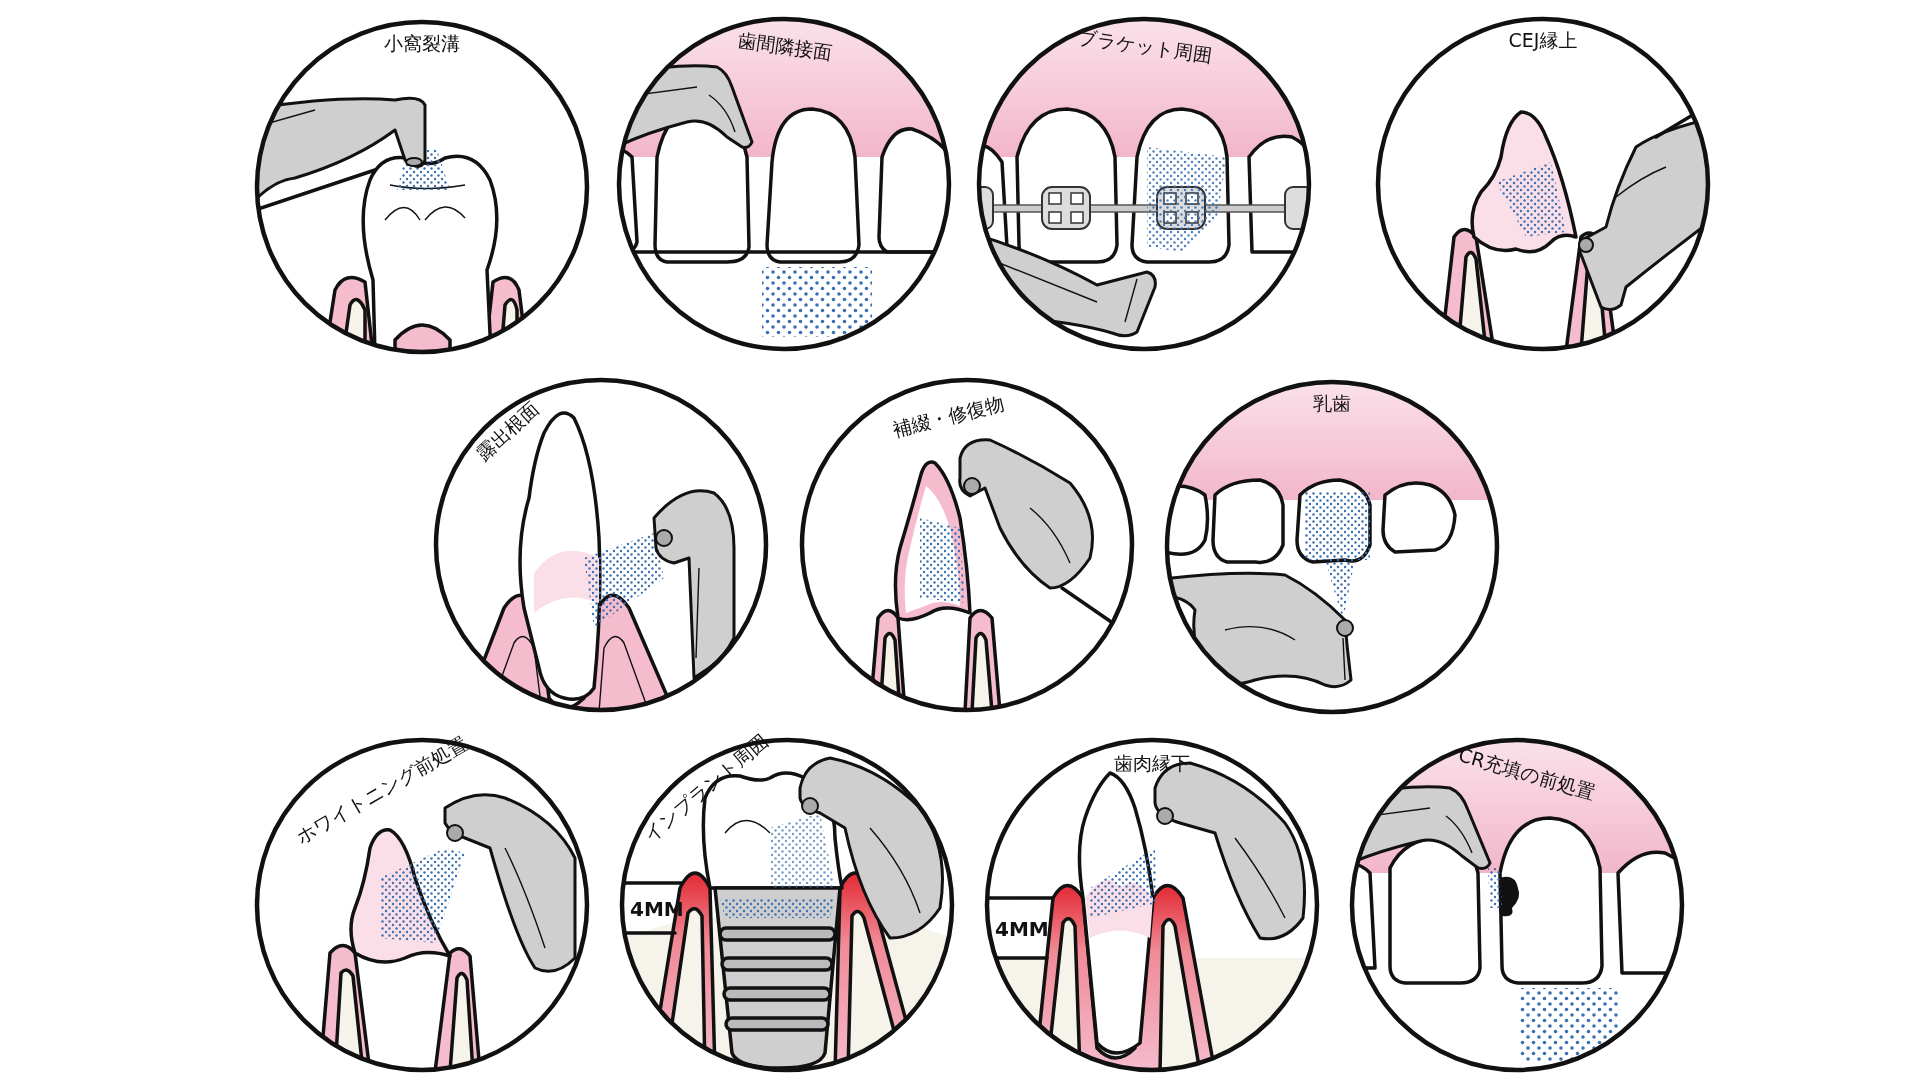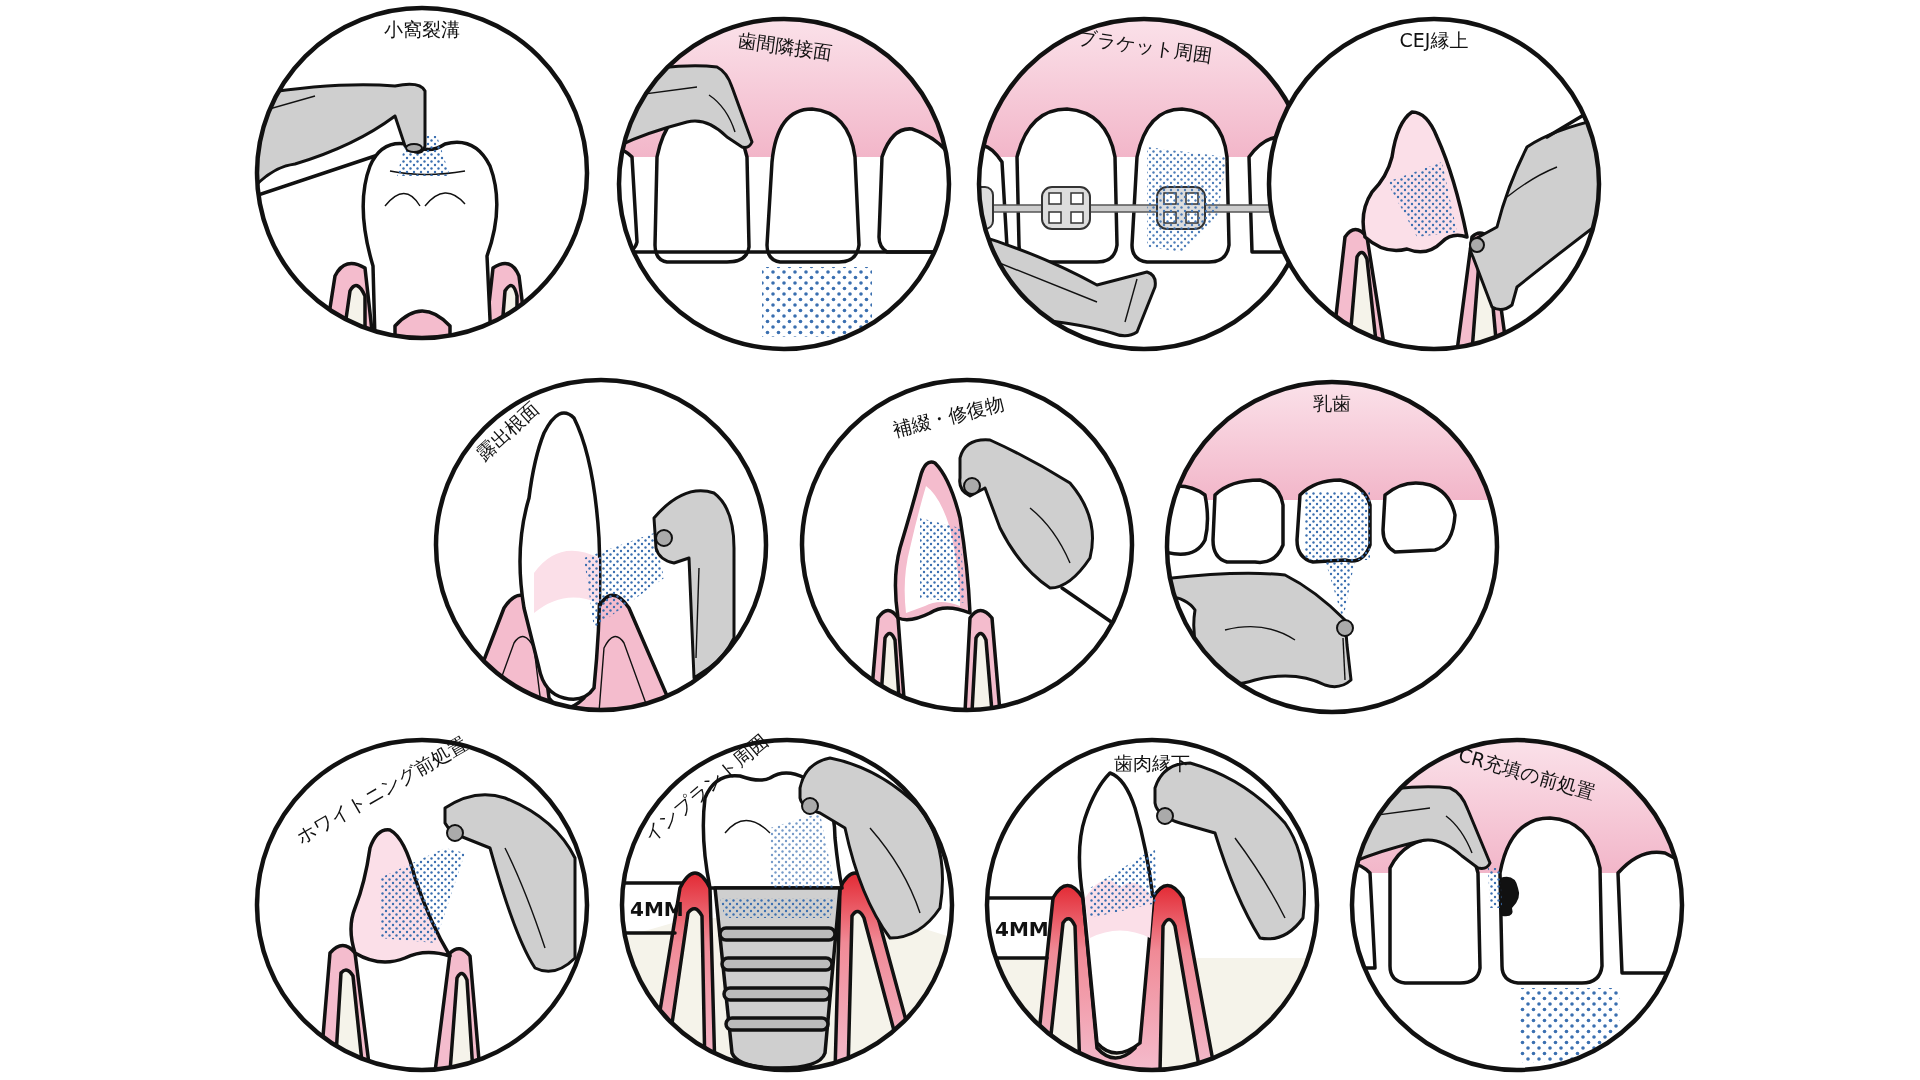--- a/index.html
+++ b/index.html
@@ -34,21 +34,21 @@
       <stop offset="0" stop-color="#e32a34"></stop>
       <stop offset="0.35" stop-color="#f08a96"></stop>
       <stop offset="1" stop-color="#f4bccd"></stop>
     </linearGradient>
     <clipPath id="circ">
         <circle cx="167" cy="167" r="165"></circle>
       </clipPath>
   </defs>
 </svg>
 
-<div class="panel" style="left:255px;top:6px;">
+<div class="panel" style="left:255px;top:20px;">
   <svg viewBox="0 0 334 334">
     <g clip-path="url(#circ)">
       <rect width="334" height="334" fill="#fff"></rect>
 
       <path d="M70 334 L80 270 Q90 250 110 262 L118 334 Z" fill="#f4bccd" class="ln"></path>
       <path d="M88 334 L95 285 Q102 272 110 290 L110 334 Z" fill="#f5f3ea" class="ln" stroke-width="2"></path>
       <path d="M230 334 L238 262 Q256 250 264 270 L272 334 Z" fill="#f4bccd" class="ln"></path>
       <path d="M246 334 L250 285 Q258 272 262 290 L262 334 Z" fill="#f5f3ea" class="ln" stroke-width="2"></path>
 
       <path d="M120 334 L118 260 Q100 200 115 160 Q128 130 160 140 Q175 148 190 138 Q220 130 235 160 Q250 200 232 250 L236 334 Z" fill="#fff" class="ln"></path>
@@ -125,21 +125,21 @@
 
       <path d="M-10 215 Q60 235 120 268 L170 255 Q180 258 178 270 L160 315 Q150 322 135 316 Q80 300 -10 300 Z" class="tool"></path>
       <path d="M20 245 L120 285" class="thin"></path>
       <path d="M160 262 L148 305" class="thin"></path>
     </g>
     <circle cx="167" cy="167" r="165" class="out"></circle>
     <text class="lbl" x="167" y="36" text-anchor="middle" transform="rotate(8 167 36)">ブラケット周囲</text>
   </svg>
 </div>
 
-<div class="panel" style="left:1267px;top:17px;">
+<div class="panel" style="left:1376px;top:17px;">
   <svg viewBox="0 0 334 334">
     <g clip-path="url(#circ)">
       <rect width="334" height="334" fill="#fff"></rect>
 
       <path d="M65 334 L78 220 Q88 205 100 220 L118 334 Z" fill="#f4bccd" class="ln"></path>
       <path d="M82 334 L90 240 Q95 230 100 242 L110 334 Z" fill="#f5f3ea" class="ln" stroke-width="2"></path>
 
       <path d="M190 334 L205 220 Q215 210 225 225 L240 334 Z" fill="#f4bccd" class="ln"></path>
       <path d="M205 334 L212 245 Q217 235 222 245 L230 334 Z" fill="#f5f3ea" class="ln" stroke-width="2"></path>
 

